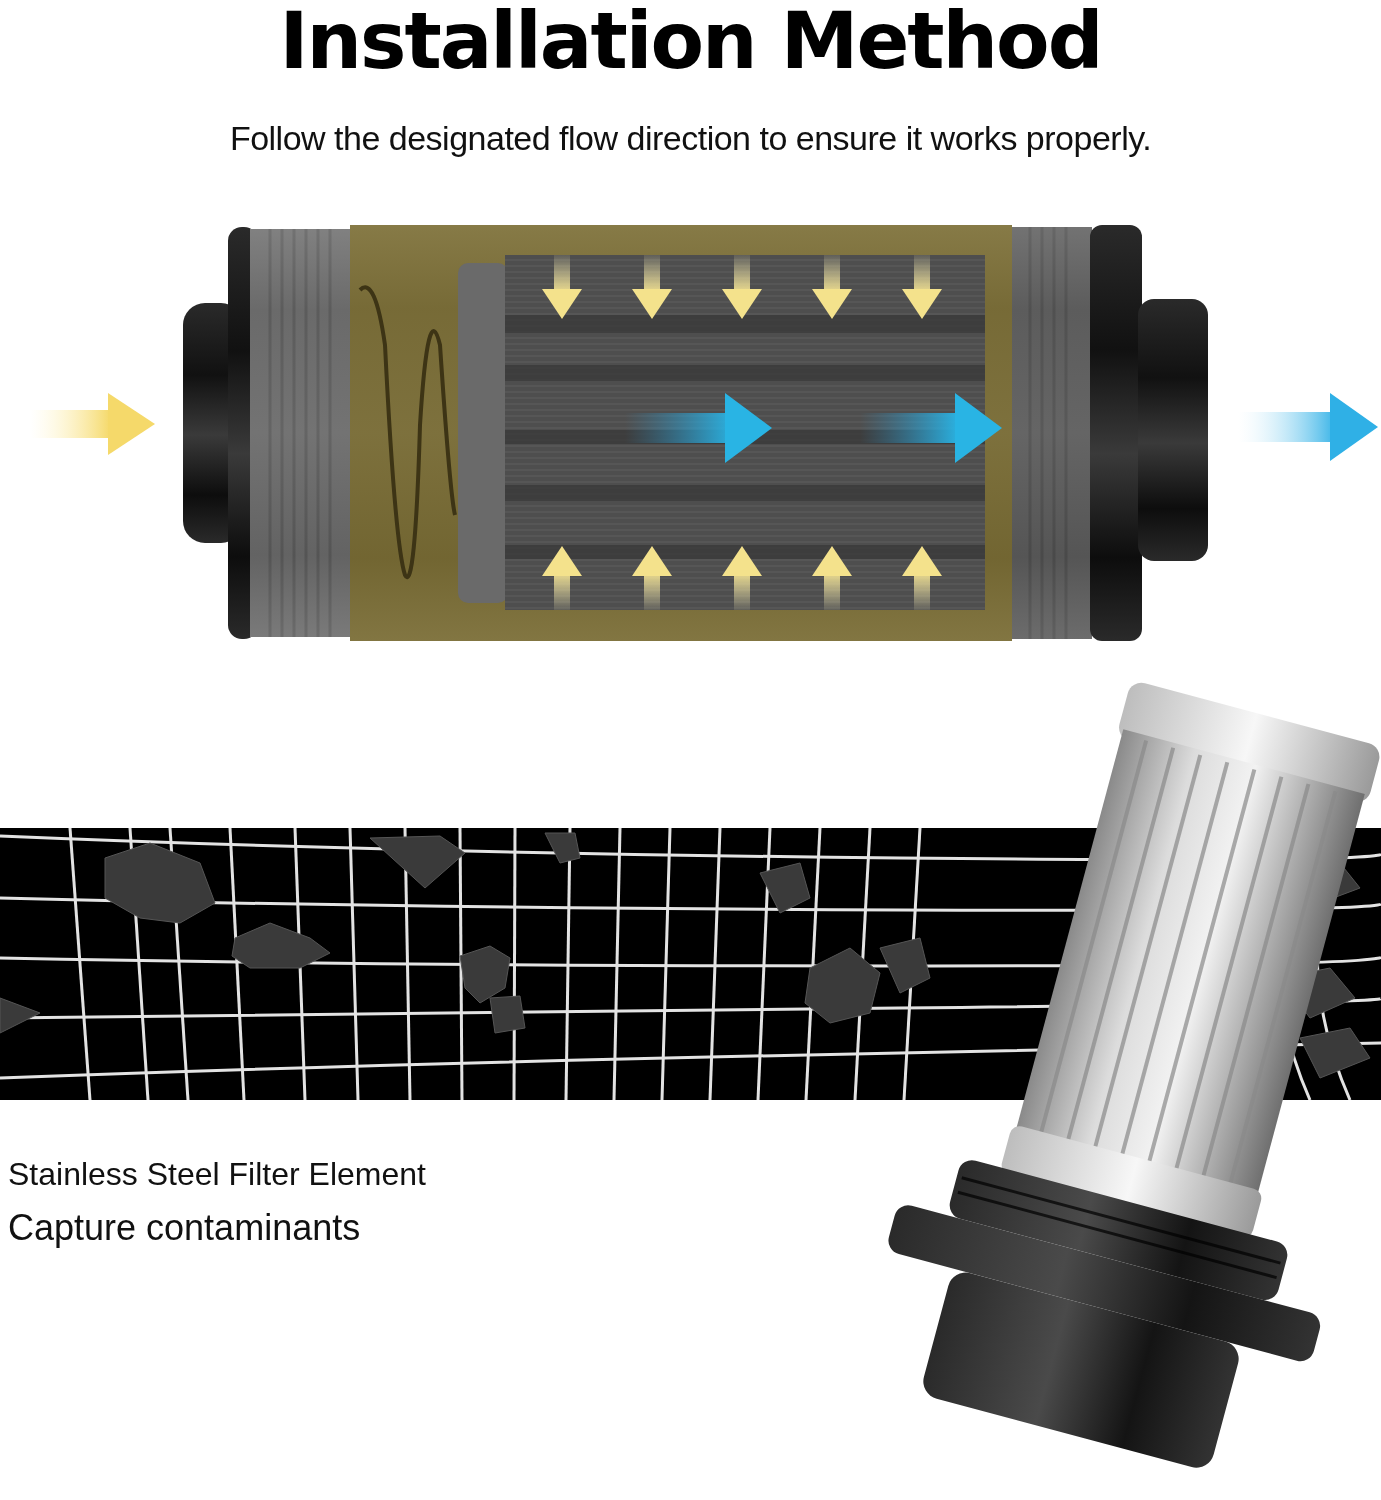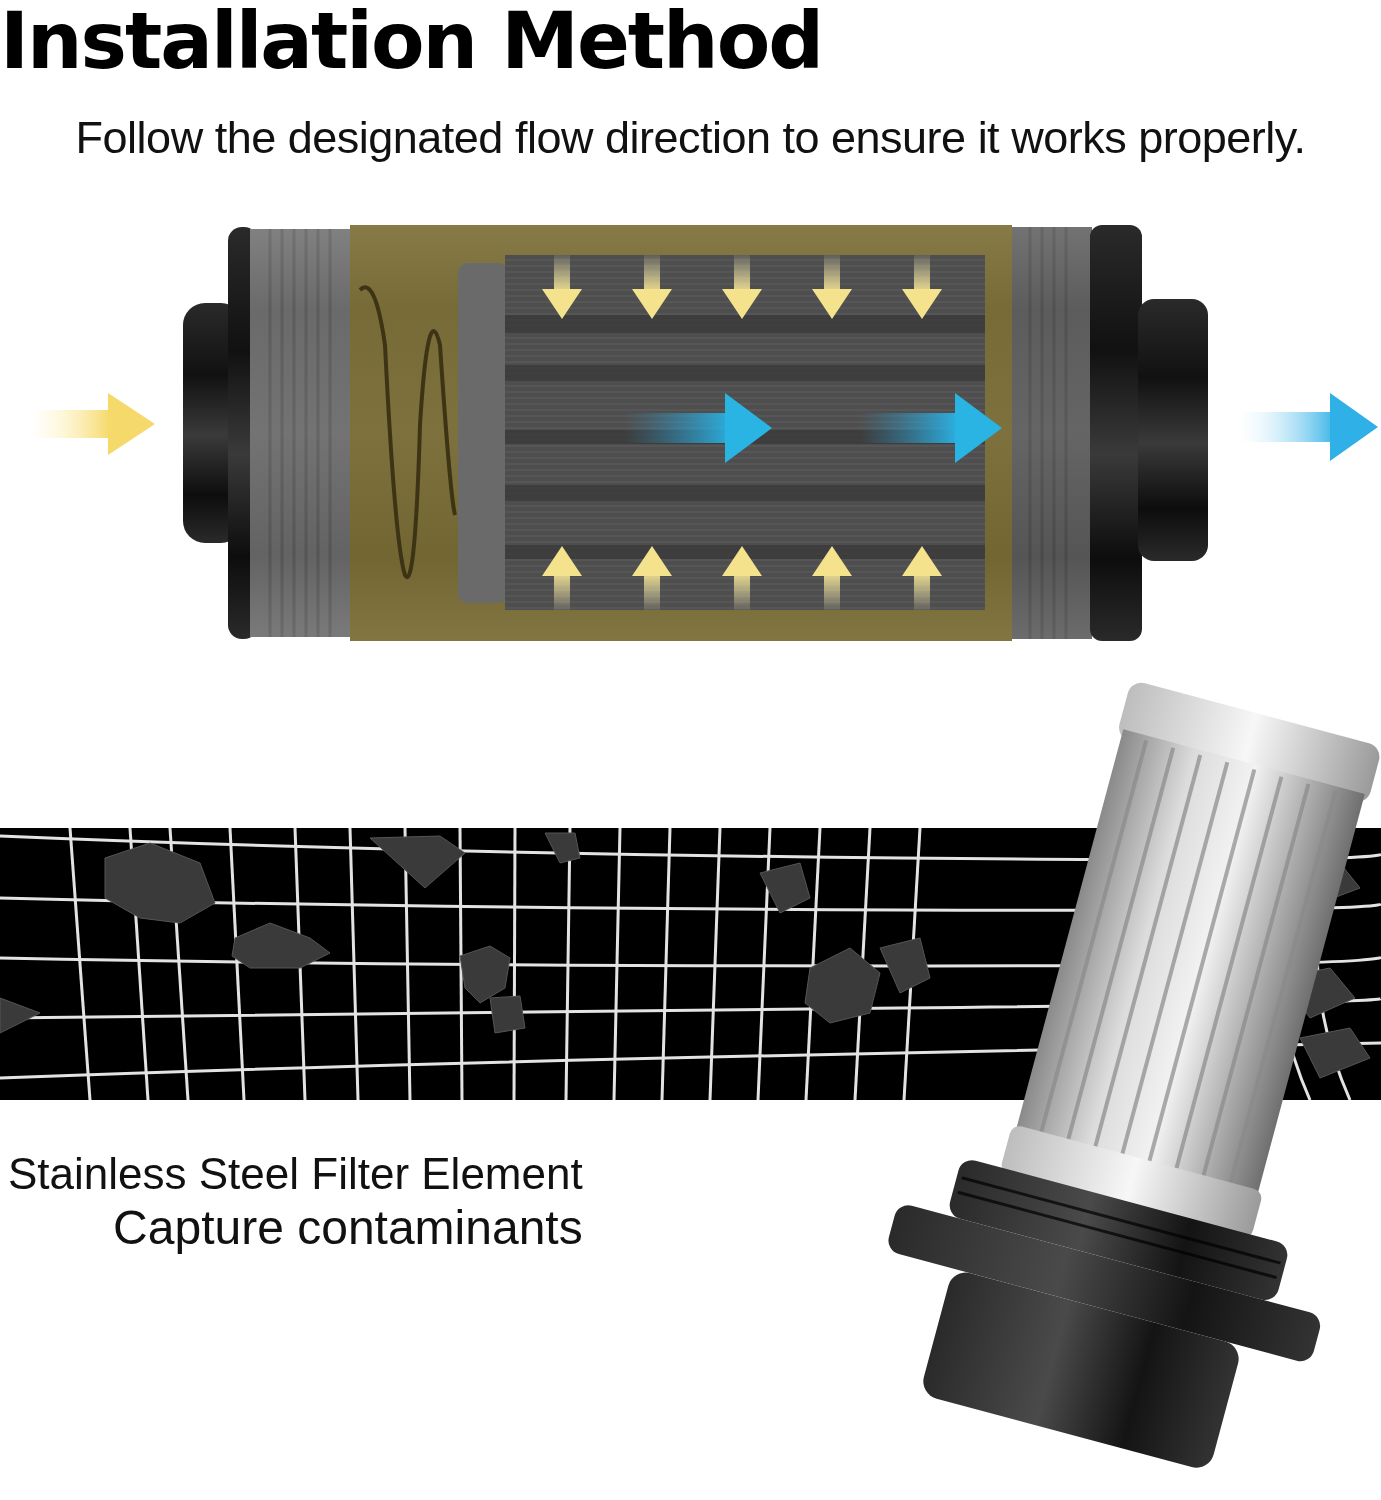--- a/index.html
+++ b/index.html
@@ -1,24 +1,24 @@
 <!DOCTYPE html>
 <html><head>
 <meta charset="utf-8">
 <style>
   html, body { margin:0; padding:0; background:#ffffff; }
   body { width:1381px; height:1500px; position:relative; overflow:hidden; font-family:"Liberation Sans", sans-serif; color:#111; }
-  .title { position:absolute; top:0; left:0; width:1381px; font-family:"DejaVu Sans", sans-serif; font-weight:bold; font-size:78px; letter-spacing:-2px; line-height:82px; color:#000; }
-  .subtitle { position:absolute; top:110px; left:0; width:1381px; text-align:center; font-size:45px; line-height:56px; color:#111; letter-spacing:-0.5px; white-space:nowrap; }
+  .title { position:absolute; top:0; left:0; width:1381px; text-align:center; font-family:"DejaVu Sans", sans-serif; font-weight:bold; font-size:78px; letter-spacing:-2px; line-height:82px; color:#000; }
+  .subtitle { position:absolute; top:110px; left:0; width:1381px; text-align:center; font-size:34px; line-height:56px; color:#111; letter-spacing:-0.5px; white-space:nowrap; }
   .diagram { position:absolute; top:215px; left:0; width:1381px; height:440px; }
   .mesh-band { position:absolute; left:0; top:828px; width:1381px; height:272px; background:#000; overflow:hidden; }
   .product { position:absolute; left:820px; top:670px; width:560px; height:830px; }
   .caption { position:absolute; left:8px; top:1148px; }
-  .caption-title { font-size:44px; line-height:52px; color:#111; }
-  .caption-body { font-size:48px; line-height:56px; color:#111;text-align:right; }
+  .caption-title { font-size:32px; line-height:52px; color:#111;text-align:right; }
+  .caption-body { font-size:36px; line-height:56px; color:#111; }
   svg { display:block; }
 </style>
 </head>
 <body>
 
 <div class="title">Installation Method</div>
 <div class="subtitle">Follow the designated flow direction to ensure it works properly.</div>
 
 <div class="diagram">
   <svg width="1381" height="440" viewBox="0 0 1381 440">

